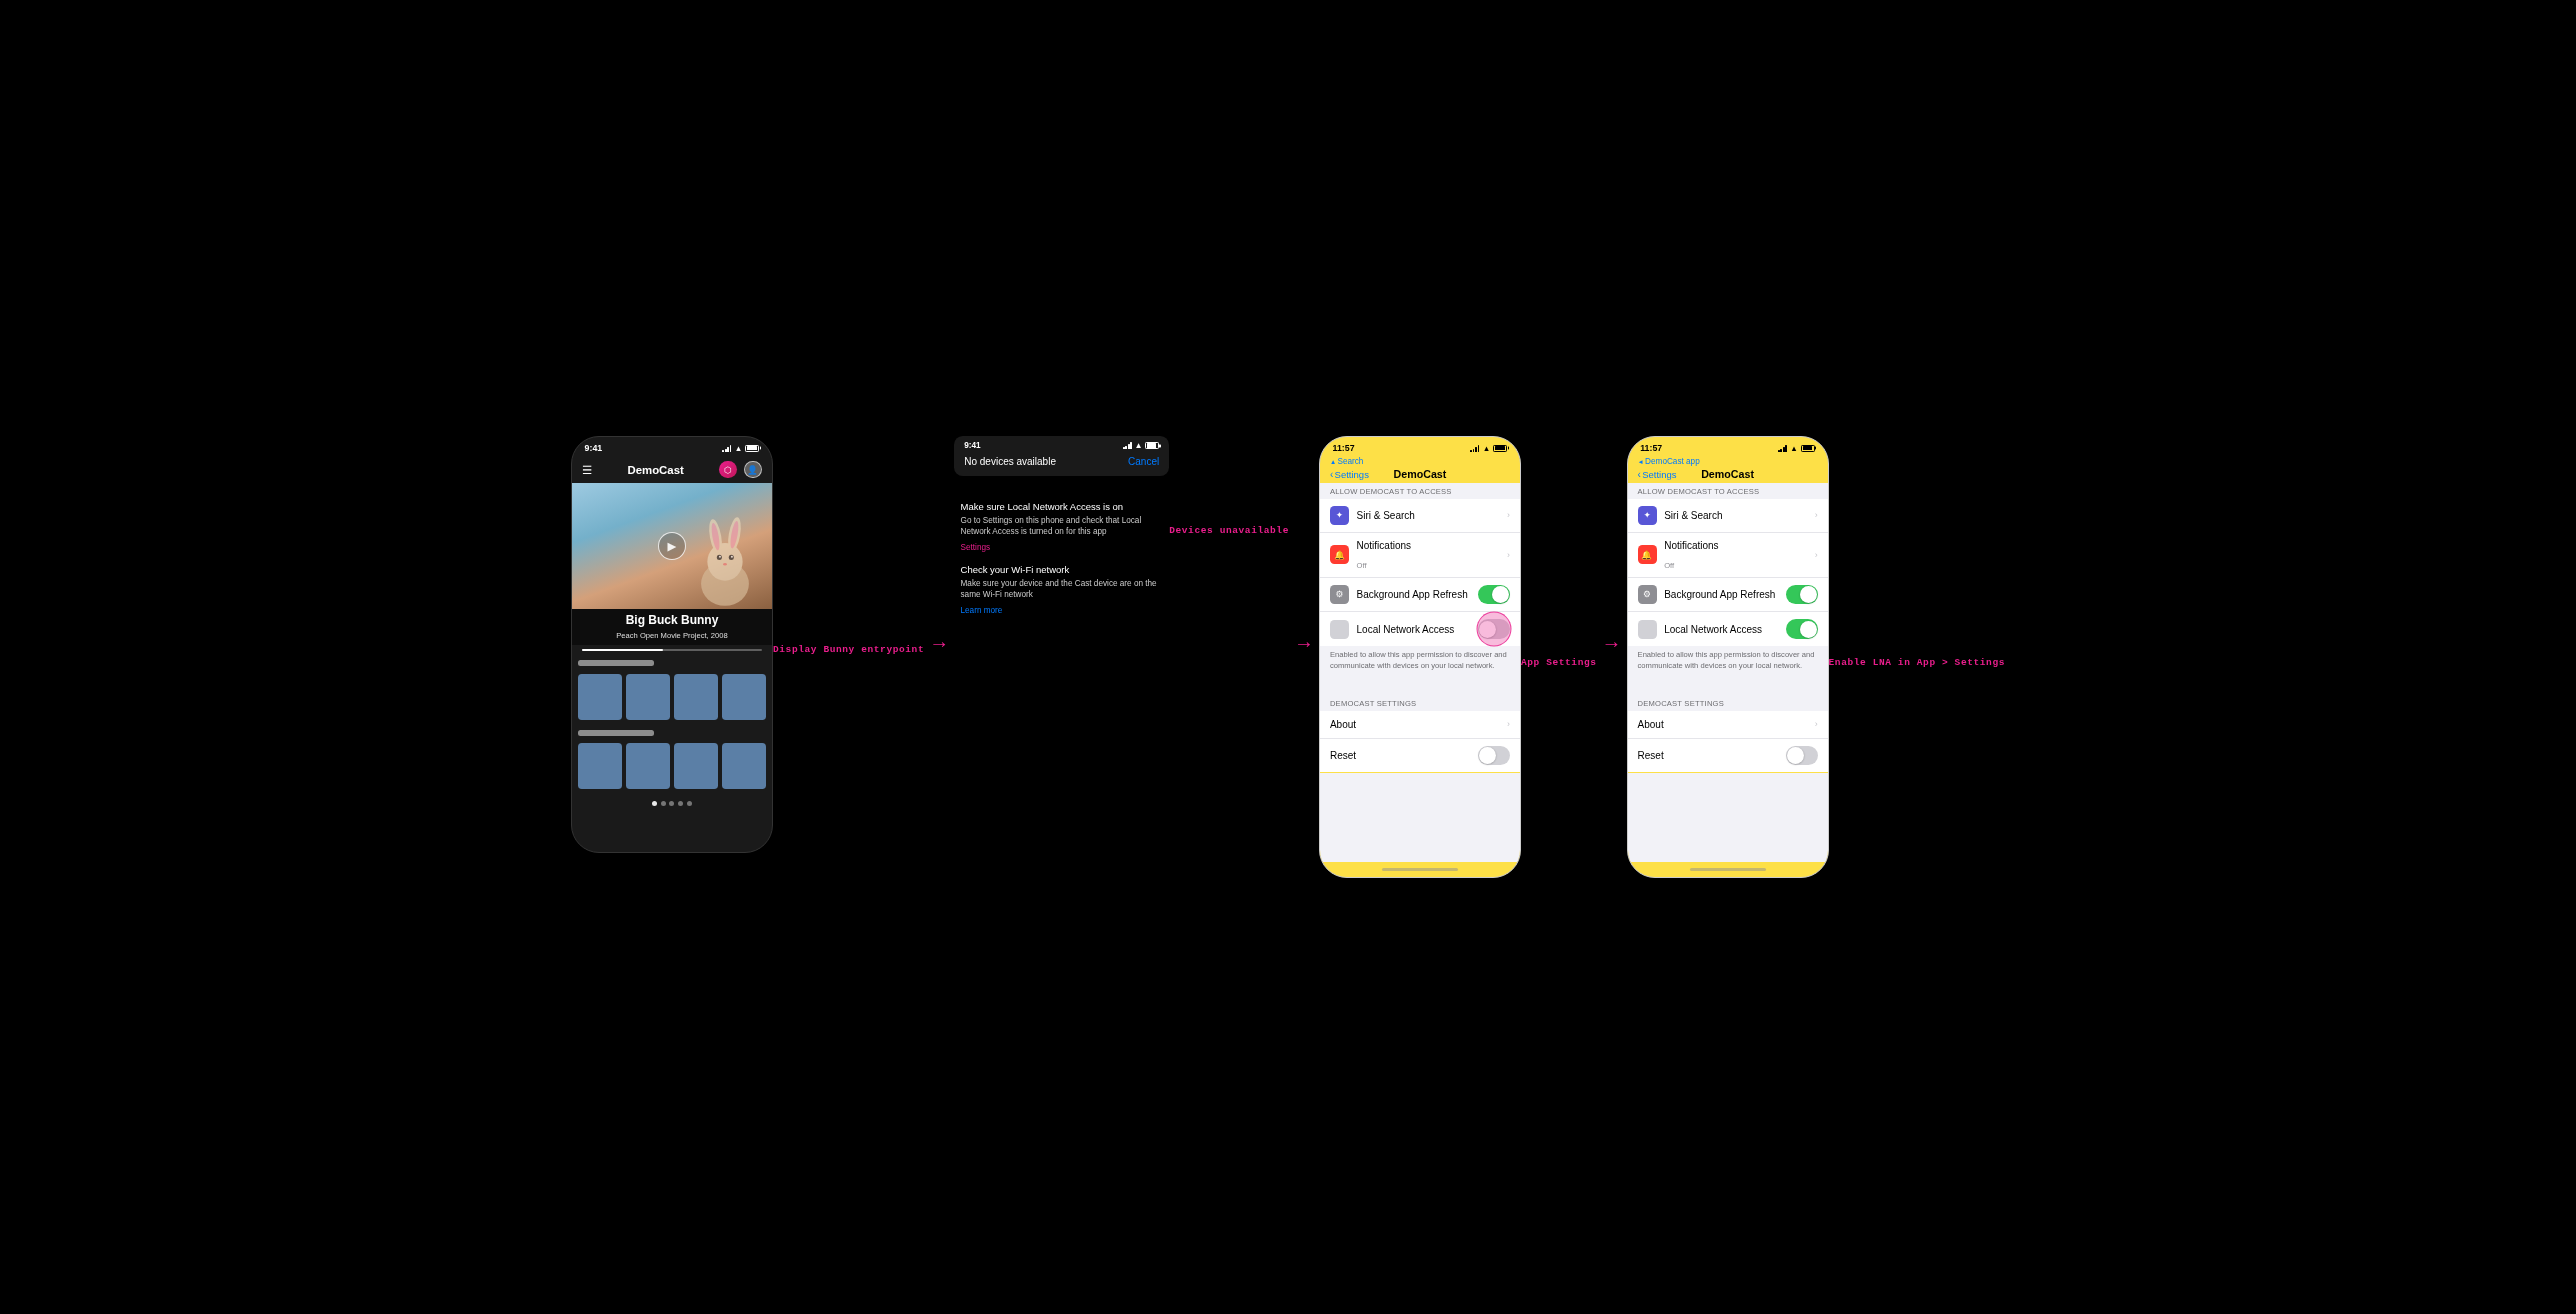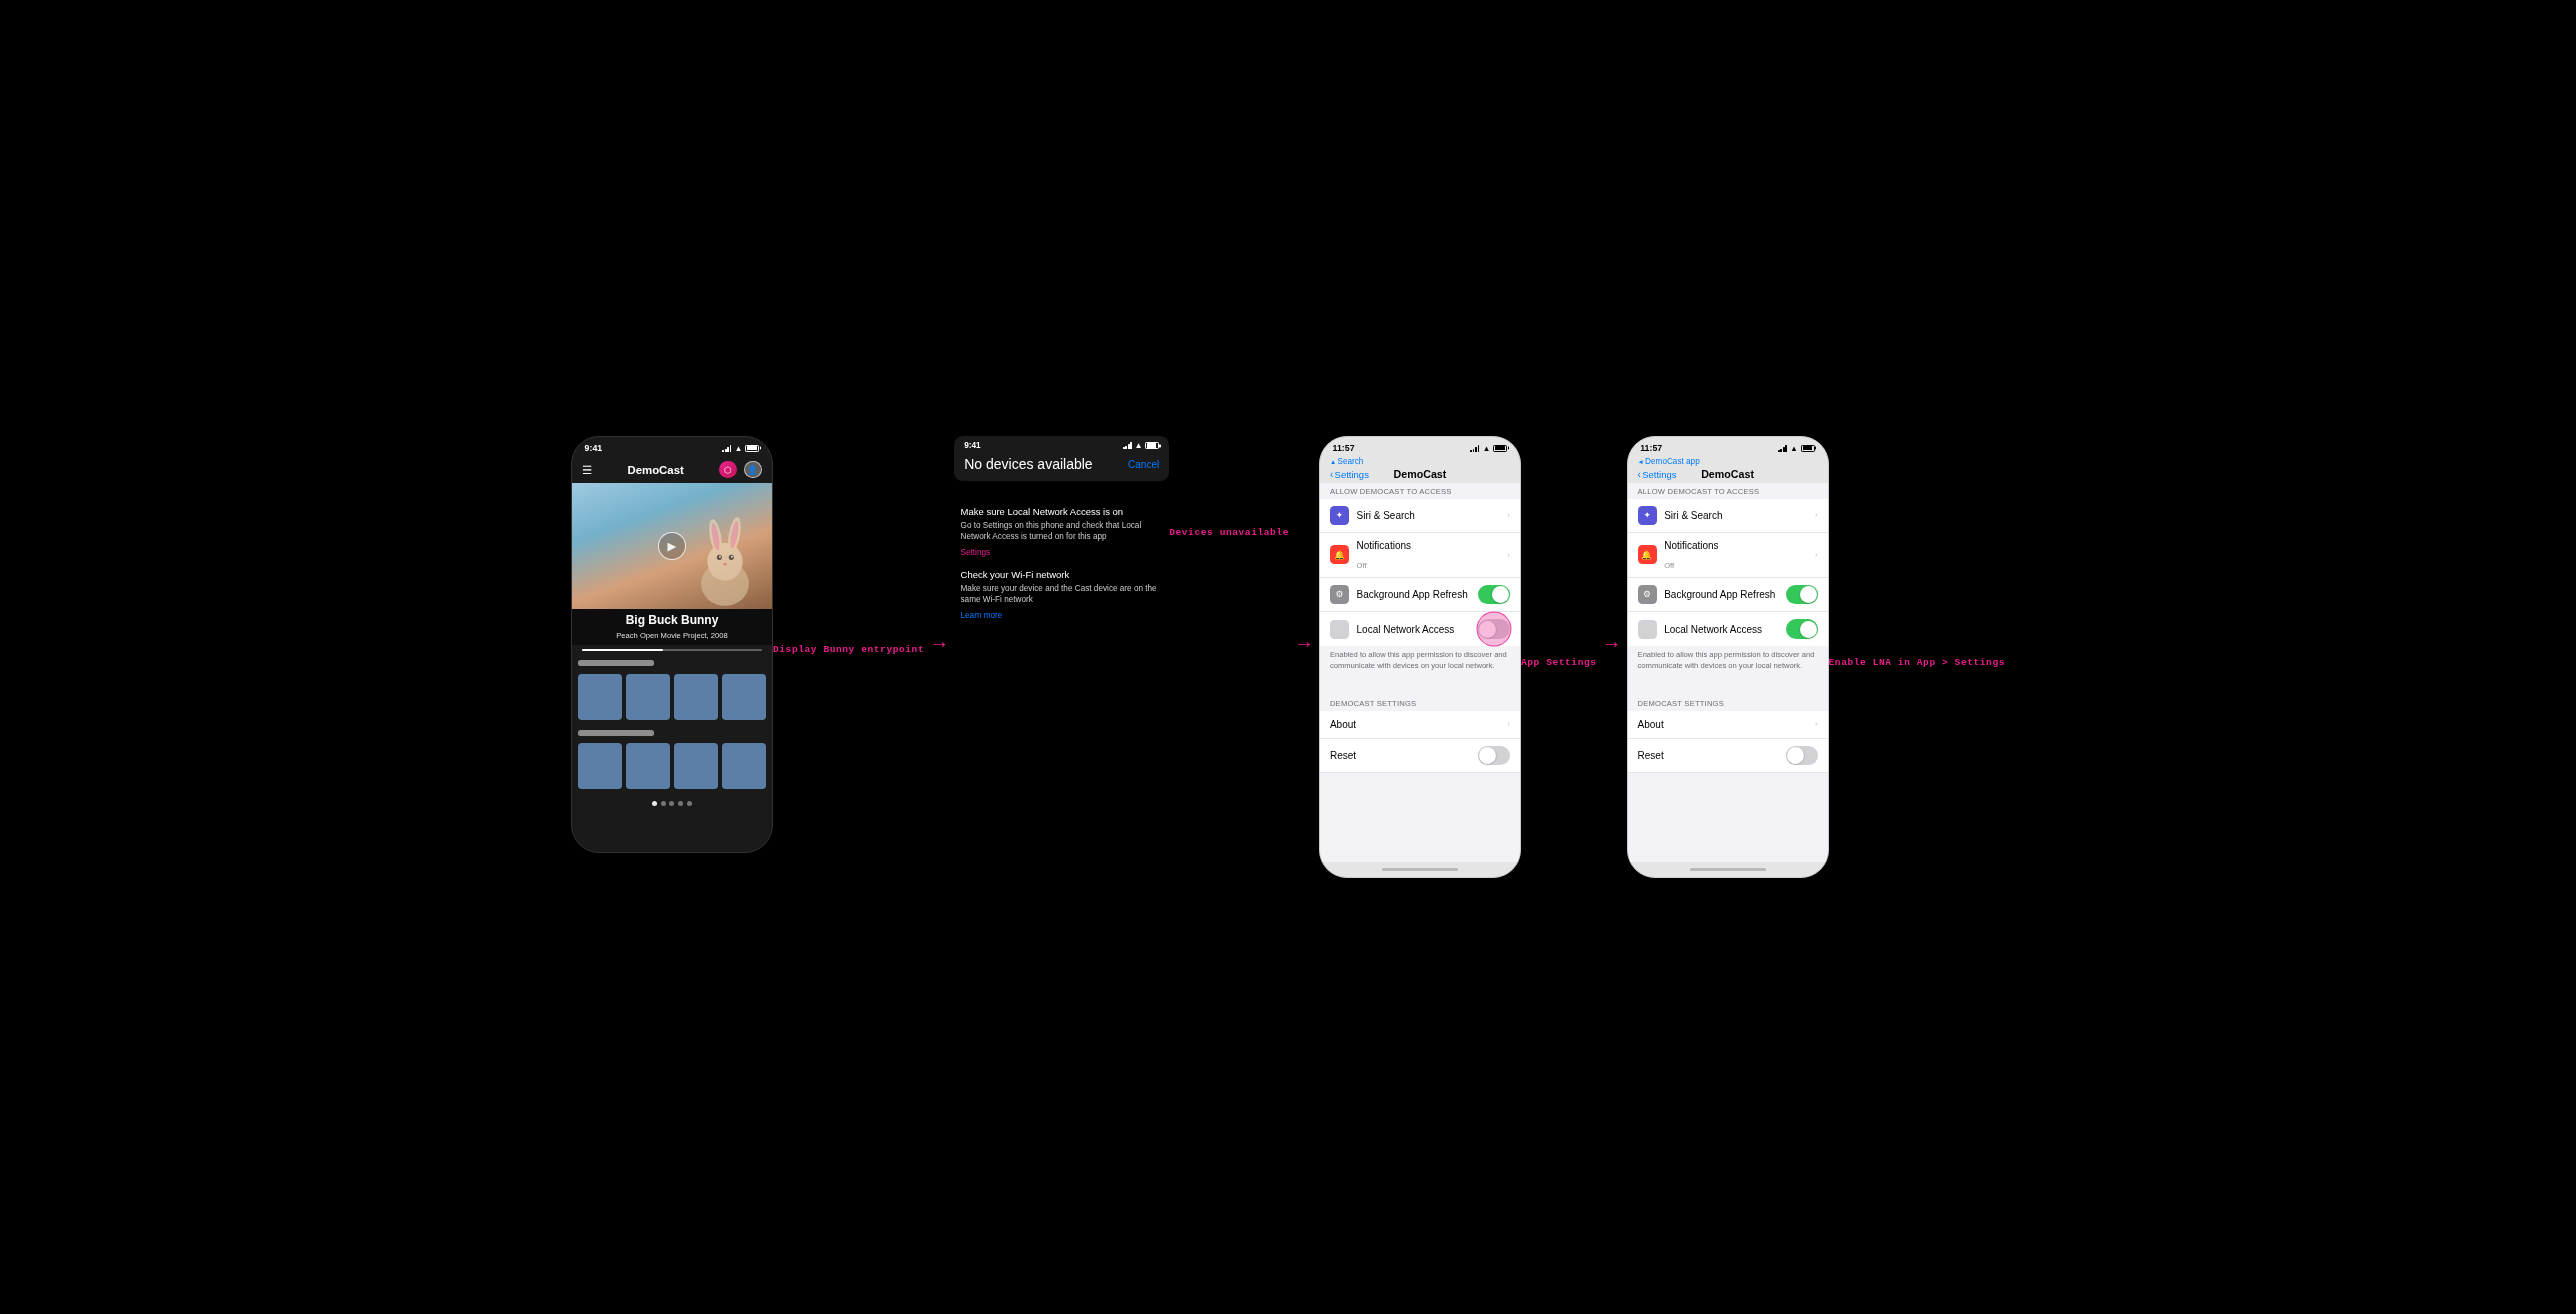--- a/index.html
+++ b/index.html
@@ -29,21 +29,21 @@
       border-radius: 28px;
       border: 1.9px solid #333;
       overflow: hidden;
       position: relative;
       width: 202px;
       min-height: 417px;
       display: flex;
       flex-direction: column;
     }
     .phone-frame.white {
-      background: #e5e5e5;
+      background: #fde047;
       border-color: #ccc;
     }
 
     
     .status-bar {
       display: flex;
       justify-content: space-between;
       align-items: center;
       padding: 6.3px 12.6px 2.5px;
       font-size: 8.2px;
@@ -437,21 +437,21 @@
                 <span style="height:5px"></span>
                 <span style="height:7px"></span>
             </div>
             <span>▲</span>
             <div class="battery-icon" style="color:#fff">
                 <div class="battery-fill"></div>
               </div>
           </div>
         </div>
         <div class="popup-title-bar">
-          <span style="color:#fff;font-size:14px;font-weight:500;">No devices available</span>
+          <span style="color:#fff;font-size:10px;font-weight:500;">No devices available</span>
           <span style="color:#007aff;font-size:10px;cursor:pointer;">Cancel</span>
         </div>
       </div>
 
       <div class="instructions" style="max-width:215px;">
         <div class="inst-heading">Make sure Local Network Access is on</div>
         <div class="inst-body">Go to Settings on this phone and check that Local Network Access is turned on for this app</div>
         <div class="inst-link" style="margin-bottom:12.6px;display:block;">Settings</div>
 
         <div class="inst-heading">Check your Wi-Fi network</div>

